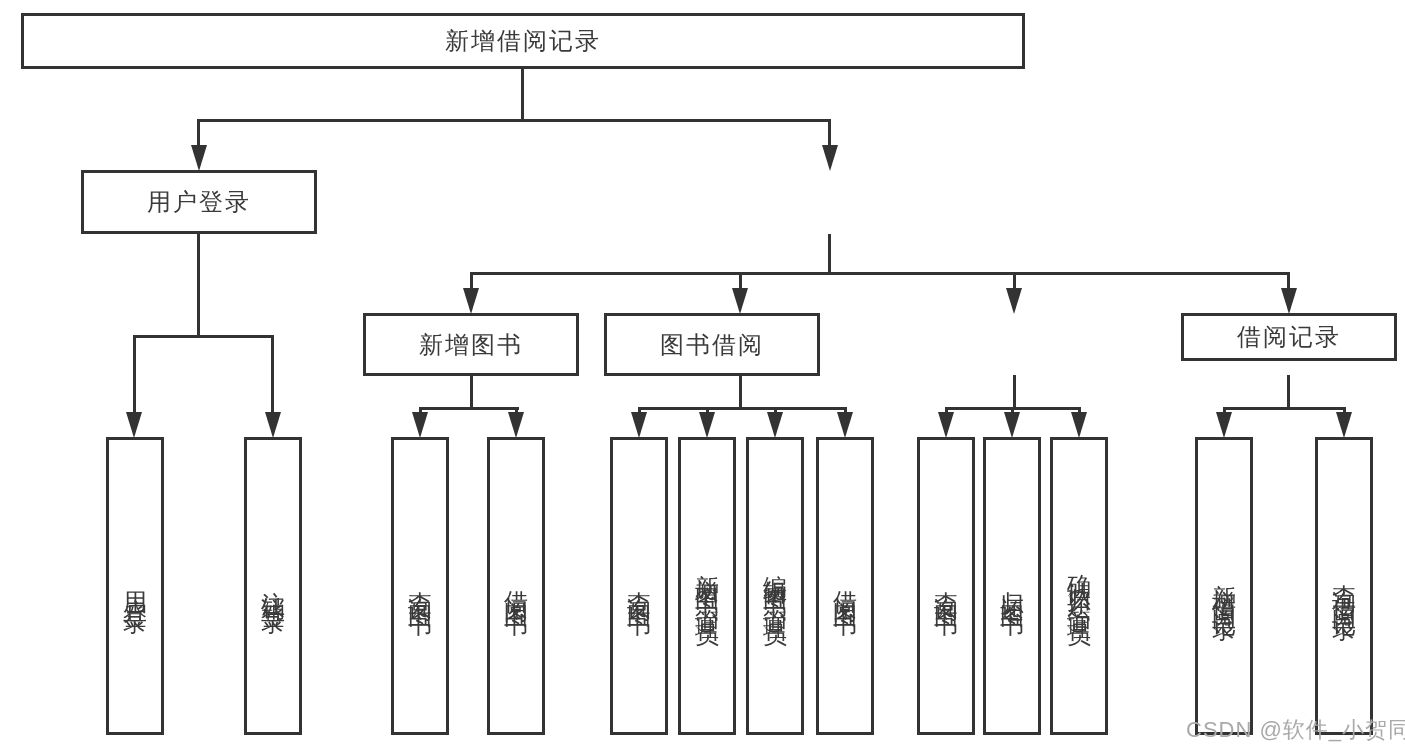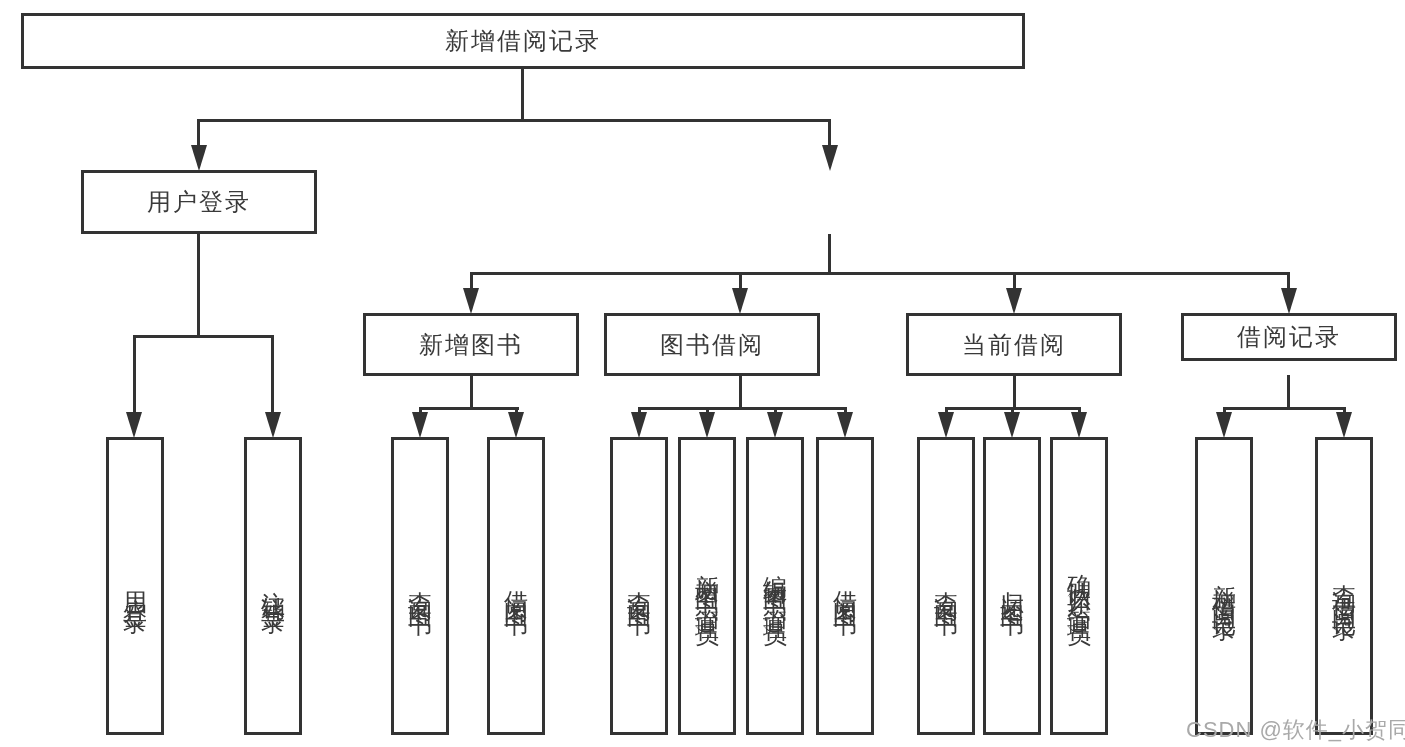--- a/index.html
+++ b/index.html
@@ -96,23 +96,20 @@
   <div class="arrow" style="left:732px;top:288px"></div>
   <div class="arrow" style="left:1006px;top:288px"></div>
   <div class="arrow" style="left:1281px;top:288px"></div>
 
   <div class="node h" style="left:363px;top:313px;width:216px;height:63px">
     <span class="lbl">新增图书</span>
   </div>
   <div class="node h" style="left:604px;top:313px;width:216px;height:63px">
     <span class="lbl">图书借阅</span>
   </div>
-  <div class="node h" style="left:906px;top:313px;width:216px;height:63px">
-    <span class="lbl">当前借阅</span>
-  </div>
   <div class="node h" style="left:1181px;top:313px;width:216px;height:48px">
     <span class="lbl">借阅记录</span>
   </div>
 
   <div class="vl" style="left:470px;top:375px;height:35px"></div>
   <div class="hl" style="left:419px;top:407px;width:100px"></div>
   <div class="vl" style="left:419px;top:407px;height:10px"></div>
   <div class="vl" style="left:515px;top:407px;height:10px"></div>
   <div class="arrow" style="left:412px;top:412px"></div>
   <div class="arrow" style="left:508px;top:412px"></div>

